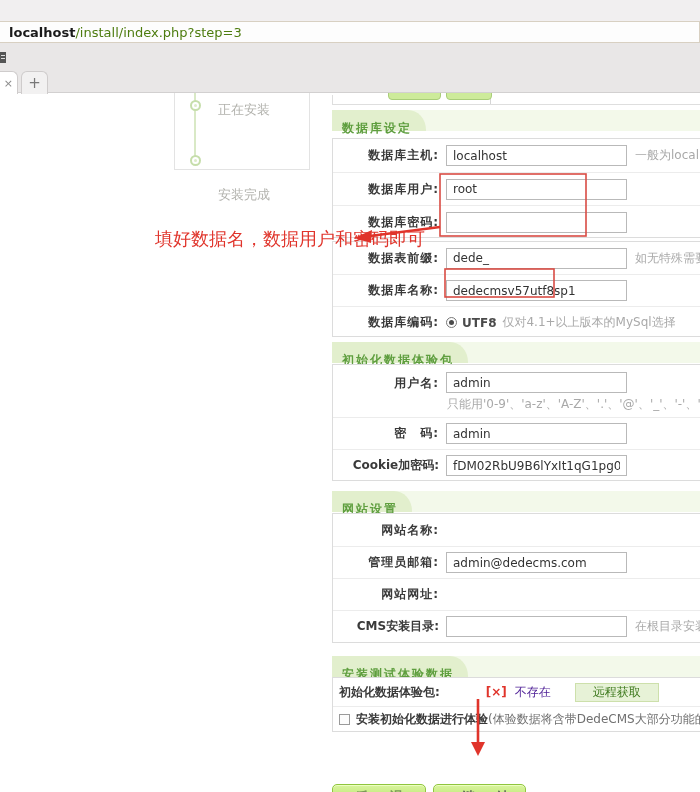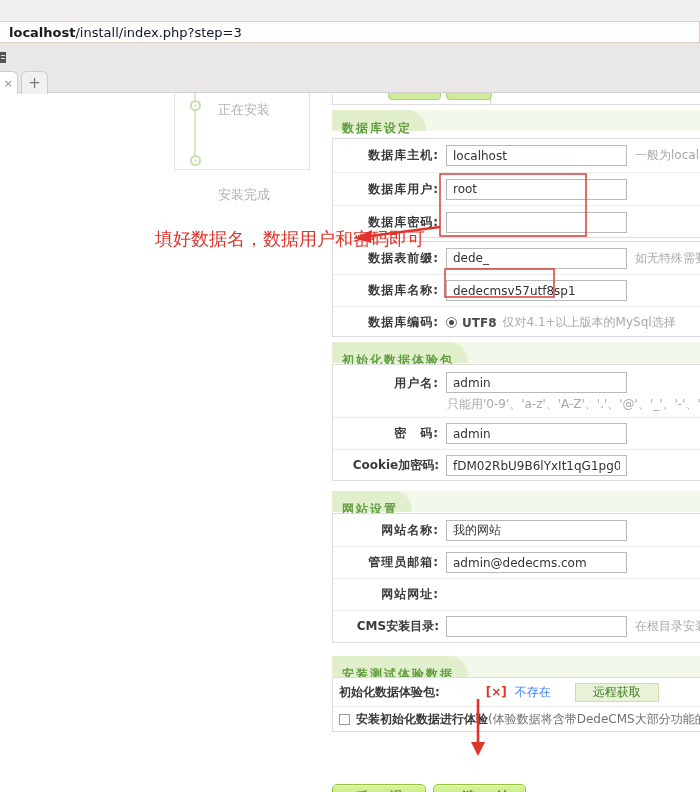--- a/index.html
+++ b/index.html
@@ -5,21 +5,21 @@
   * { margin:0; padding:0; box-sizing:border-box; }
   html,body { width:700px; height:792px; overflow:hidden; background:#fff;
     font-family:"DejaVu Sans","Liberation Sans",sans-serif; }
 
   
   .chrome-top { position:absolute; left:0; top:0; width:700px; height:21px; background:#f1eff0; z-index:10; }
   .urlbar { position:absolute; left:0; top:21px; width:700px; height:22px; background:#fdfdfd;
     border:1px solid #d8d0c2; border-left:none; z-index:11; display:flex; align-items:center;
     padding-left:9px; font-size:13px; white-space:nowrap; }
   .url-host { color:#1a1a1a; font-weight:bold; }
-  .url-path { color:#0f172a; }
+  .url-path { color:#4d7c0f; }
   .chrome-gray { position:absolute; left:0; top:43px; width:700px; height:50px; background:#e9e7e7;
     border-bottom:1px solid #d2d0d0; z-index:10; }
   .favicon-frag { position:absolute; left:0; top:52px; width:6px; height:11px; background:#555; z-index:11; }
   .favicon-frag:after { content:""; position:absolute; left:1px; top:3px; width:4px; height:1px; background:#ddd;
     box-shadow:0 3px 0 #ddd; }
   .tab-active { position:absolute; left:-8px; top:71px; width:26px; height:23px; background:#fff;
     border:1px solid #cfcccc; border-bottom:none; border-radius:0 6px 0 0; z-index:11;
     display:flex; align-items:center; justify-content:flex-end; padding-right:4px; }
   .tab-close { color:#8b8b8b; font-size:11px; line-height:1; cursor:pointer; }
   .tab-new { position:absolute; left:21px; top:71px; width:27px; height:23px; background:#f2f1f1;
@@ -66,21 +66,21 @@
     flex:none; margin-right:5px; background:#fdfdfd; }
   .radio .dot { position:absolute; left:2px; top:2px; width:5px; height:5px; border-radius:50%; background:#4a4a4a; }
   .radio-text { font-size:12px; font-weight:bold; color:#4a4a4a; margin-right:6px; }
 
   
   .trow1 { height:28px; display:flex; align-items:center; padding-left:6px; white-space:nowrap; }
   .trow2 { height:25px; display:flex; align-items:center; padding-left:6px; border-top:1px solid #ececec;
     white-space:nowrap; overflow:hidden; }
   .tlabel { font-size:12px; font-weight:bold; color:#3a3a3a; }
   .tmark { color:#e0342b; font-size:12px; font-weight:bold; margin-left:46px; }
-  .tstatus { font-size:12px; color:#3b82f6; margin-left:8px; }
+  .tstatus { font-size:12px; color:#4c1d95; margin-left:8px; }
   .fetch-btn { margin-left:24px; width:84px; height:19px; background:#e7f2d7; border:1px solid #cde0ab;
     font-size:12px; color:#3f7a1f; display:flex; align-items:center; justify-content:center; cursor:pointer; }
   .checkbox { width:11px; height:11px; border:1px solid #9a9a9a; background:#fcfcfc; flex:none; margin-right:6px; }
   .cb-bold { font-size:12px; font-weight:bold; color:#3a3a3a; }
   .cb-rest { font-size:12px; color:#6f6f6f; }
 
   
   .foot-btn { position:absolute; top:754px; height:27px; border:1px solid #90c53e; border-radius:5px;
     background:linear-gradient(#d9f49e,#a8dd53); display:flex; align-items:center; justify-content:center;
     font-size:14px; font-weight:bold; letter-spacing:8px; cursor:pointer; z-index:2;
@@ -194,21 +194,20 @@
 
 <div class="sec-band" style="top:491px;">
   <div class="sec-tab">
       <span class="sec-title">网站设置</span>
     </div>
 </div>
 
 <div class="form-box" style="top:513px;height:130px;">
   <div class="frow h32">
     <span class="flabel">网站名称:</span>
-    <input class="finput" value="我的网站" style="">
   </div>
   <div class="frow h32">
     <span class="flabel">管理员邮箱:</span>
     <input class="finput" value="admin@dedecms.com" style="">
   </div>
   <div class="frow h32">
     <span class="flabel">网站网址:</span>
   </div>
   <div class="frow h32">
     <span class="flabel" style="letter-spacing:0;">CMS安装目录:</span>

